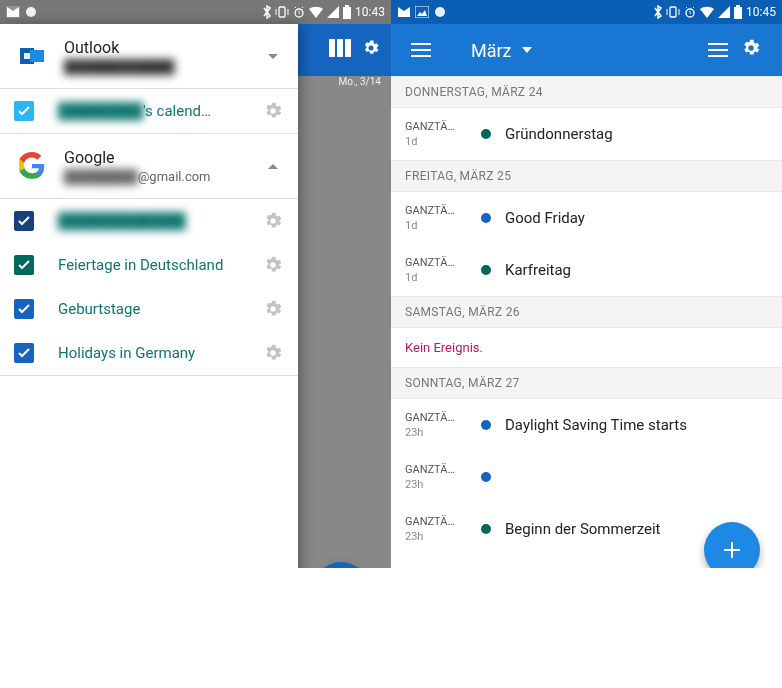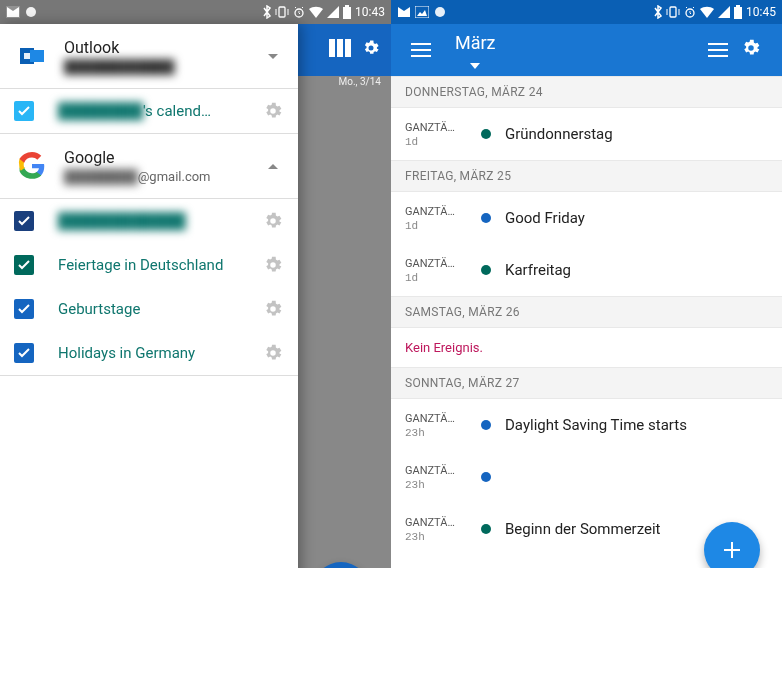--- a/index.html
+++ b/index.html
@@ -48,33 +48,33 @@
 
   
   .navbar { position: absolute; bottom: 0; left: 0; right: 0; height: 48px; background: #000; display:flex; align-items:center; justify-content:space-around; }
   .navbar div { color:#fff; }
   .nav-back { width:0; height:0; border-top:9px solid transparent; border-bottom:9px solid transparent; border-right:14px solid #fff;}
   .nav-home { width:18px; height:18px; border:2px solid #fff; border-radius:50%; }
   .nav-recent { width:16px; height:16px; border:2px solid #fff; }
 
   
   .appbar2 { position:absolute; top:24px; left:0; right:0; height:52px; background:#1976d2; display:flex; align-items:center; color:#fff; padding:0 14px; }
-  .appbar2 .title { font-size:18px; margin-left:18px; display:flex; align-items:center; gap:10px;flex-direction:column;}
+  .appbar2 .title { font-size:18px; margin-left:34px; display:flex; align-items:center; gap:10px;}
   .appbar2 .spacer { flex:1; }
   .appbar2 .icon { padding:0 6px; }
   .hamburger { display:flex; flex-direction:column; gap:4px; }
   .hamburger span { display:block; width:20px; height:2px; background:#fff; }
   .chev-down { width:0; height:0; border-left:5px solid transparent; border-right:5px solid transparent; border-top:6px solid #fff;}
 
   .agenda { position:absolute; top:76px; left:0; right:0; bottom:96px; overflow:hidden; background:#fff;}
   .day-header { background:#f4f4f4; padding:8px 14px; font-size:12px; color:#777; border-top:1px solid #e8e8e8; border-bottom:1px solid #e8e8e8; letter-spacing:0.3px;}
   .event-row { display:flex; align-items:center; padding:10px 14px; min-height:52px; }
   .event-time { width:72px; font-size:11px; color:#555; }
   .event-time .t1 { font-size:11px; }
-  .event-time .t2 { font-size:11px; color:#888; margin-top:2px;font-family:Liberation Mono, monospace;}
+  .event-time .t2 { font-size:11px; color:#888; margin-top:2px;}
   .event-dot { width:10px; height:10px; border-radius:50%; margin: 0 14px 0 4px; flex-shrink:0;}
   .event-title { font-size:15px; color:#222; flex:1;}
   .no-event { padding:12px 14px; font-size:13px; color:#be185d;}
 
   .bottomnav2 { position:absolute; left:0; right:0; bottom:48px; height:48px; background:#fff; border-top:1px solid #e0e0e0; display:flex; align-items:center; justify-content:space-around;}
   .bottomnav2 .nav-item { opacity:0.45; }
   .bottomnav2 .nav-item.active { opacity:1; color:#1976d2; }
 
 </style>
 </head>

